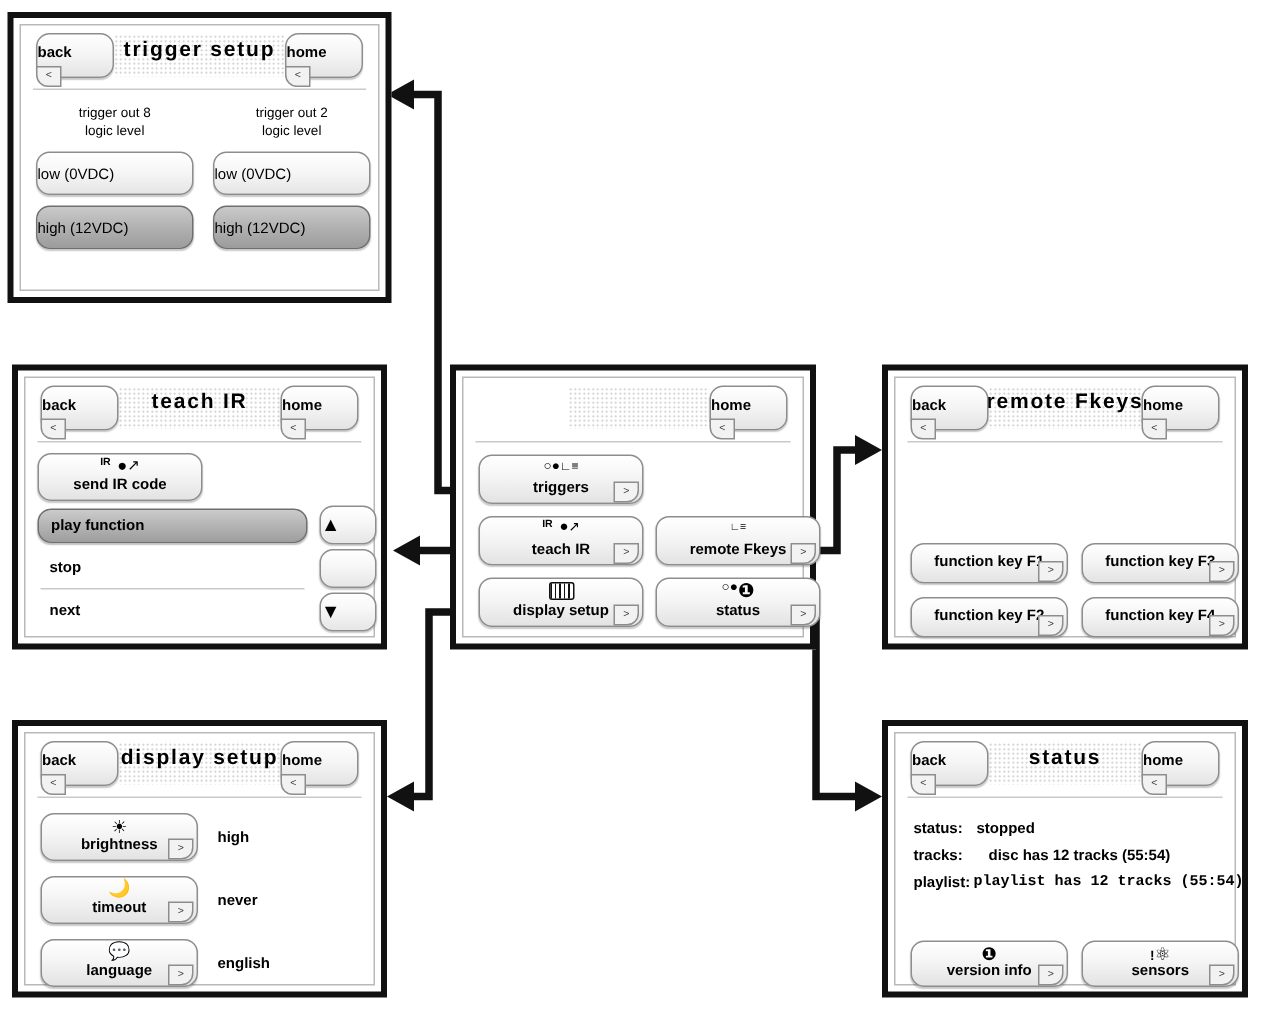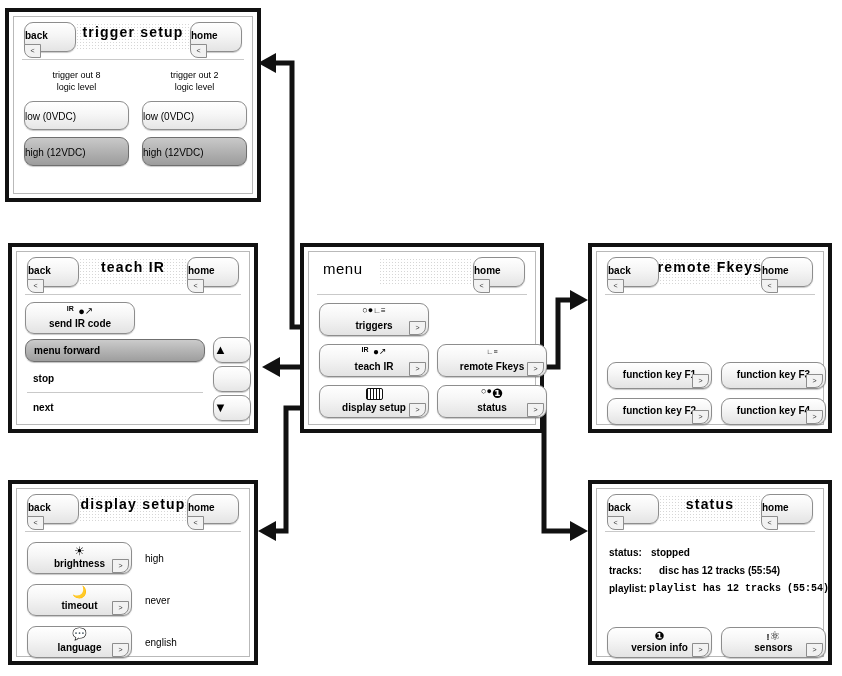--- a/index.html
+++ b/index.html
@@ -58,21 +58,21 @@
   .lrow.sel{border:1px solid #6f6f6f;border-radius:9px;
             background:linear-gradient(180deg,#cbcbcb 0%,#b6b6b6 45%,#9e9e9e 100%);
             box-shadow:0 1px 1px rgba(0,0,0,.25);}
   .lsep{position:absolute;height:1px;background:#c9c9c9;}
 
   
   .stline{position:absolute;font-size:10px;font-weight:bold;white-space:nowrap;}
   .stkey{position:absolute;font-size:10px;font-weight:bold;}
 
   
-  .sideval{position:absolute;font-size:10px;font-weight:normal;}
+  .sideval{position:absolute;font-size:10px;font-weight:bold;}
 
   
   svg.wires{position:absolute;left:0;top:0;width:842px;height:676px;
             pointer-events:none;}
   .wire{stroke:#111111;stroke-width:5;fill:none;}
   .whead{fill:#111111;}
 </style>
 </head>
 <body>
 
@@ -152,21 +152,21 @@
 
     <div class="tile" style="left:8px;top:50px;width:110px;height:32px;">
       <div class="ticon" style="top:2px;height:12px;">
         <span style="font-size:7px;font-weight:bold;vertical-align:top;">IR</span>
         <span style="font-size:11px;vertical-align:top;">●</span><span style="font-size:10px;vertical-align:top;">↗</span>
       </div>
       <div class="tlabel">send IR code</div>
     </div>
 
     <div class="lrow sel" style="left:8px;top:87px;width:180px;height:23px;">
-      <span>menu forward</span>
+      <span>play function</span>
     </div>
     <div class="lrow" style="left:8px;top:116px;width:180px;height:22px;">
       <span>stop</span>
     </div>
     <div class="lsep" style="left:10px;top:140px;width:176px;"></div>
     <div class="lrow" style="left:8px;top:145px;width:180px;height:22px;">
       <span>next</span>
     </div>
 
     <div class="key" style="left:196px;top:85px;width:38px;height:26px;">
@@ -176,21 +176,20 @@
     <div class="key" style="left:196px;top:143px;width:38px;height:26px;">
       <div class="klabel" style="top:4px;font-size:13px;">▼</div>
     </div>
   </div>
 </div>
 
 <div class="panel" style="left:300px;top:243px;width:244px;height:190px;">
   <div class="panel-inner">
     <div class="hdr">
       <div class="hdr-dots" style="left:70px;right:62px;"></div>
-      <div class="title left">menu</div>
       <div class="navkey" style="right:10px;top:5px;">
         <div class="nlabel">home</div>
         <div class="corner bl">&lt;</div>
       </div>
     </div>
     <div class="rule"></div>
 
     <div class="tile" style="left:10px;top:51px;width:110px;height:33px;">
       <div class="ticon" style="top:1px;height:13px;font-size:9px;">
         <span style="vertical-align:top;">○</span><span style="vertical-align:top;">●</span><span style="font-size:8px;">∟≡</span>

